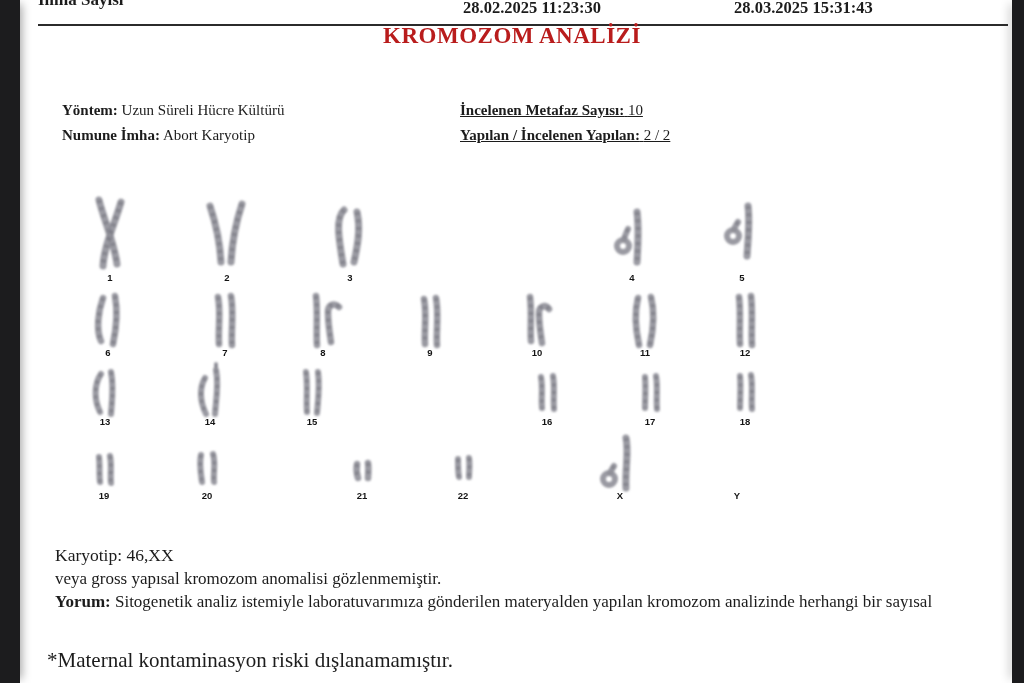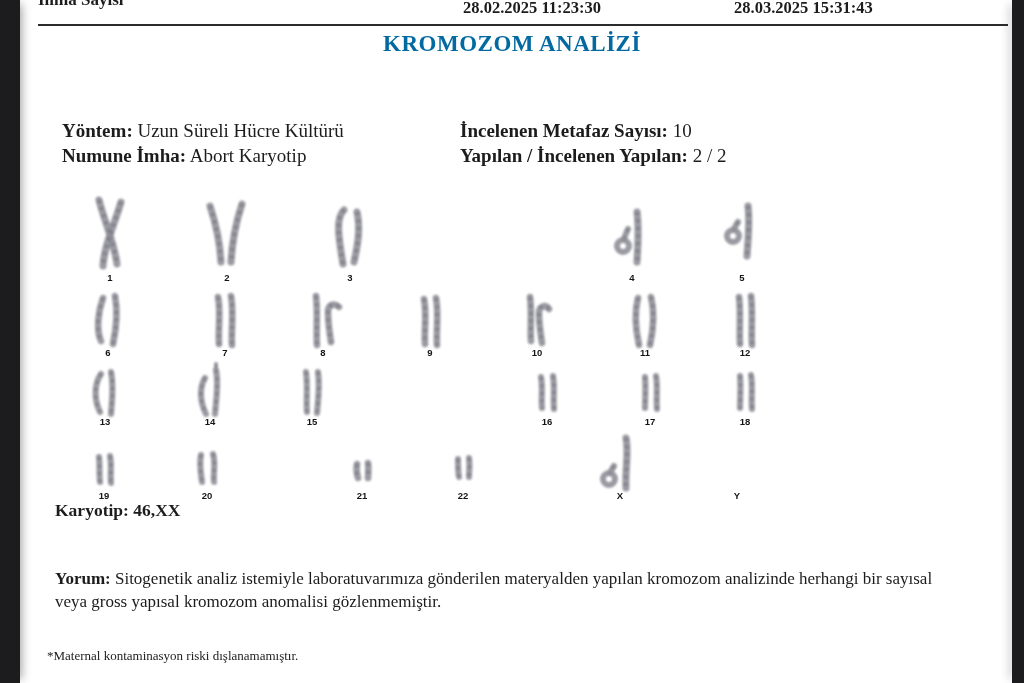--- a/index.html
+++ b/index.html
@@ -14,37 +14,37 @@
   .edge.left{left:0;width:20px;box-shadow:6px 0 10px -4px rgba(0,0,0,.35);}
   .edge.right{right:0;width:12px;box-shadow:-6px 0 10px -4px rgba(0,0,0,.30);}
 
   
   .hdr-left{position:absolute;top:-10px;left:38px;font-weight:bold;font-size:17px;}
   .hdr-date1{position:absolute;top:-2px;left:463px;font-weight:bold;font-size:16.5px;}
   .hdr-date2{position:absolute;top:-2px;left:734px;font-weight:bold;font-size:16.5px;}
   .rule{position:absolute;top:24px;left:38px;width:970px;height:2px;background:#2b2b2b;}
 
   .title{
-    position:absolute;top:31px;left:38px;width:948px;text-align:center;
-    font-weight:bold;font-size:23px;letter-spacing:.5px;color:#0369a1;
+    position:absolute;top:23px;left:38px;width:948px;text-align:center;
+    font-weight:bold;font-size:23px;letter-spacing:.5px;color:#b91c1c;
   }
 
-  .info{position:absolute;top:98px;font-size:19px;line-height:25px;margin-top:20px;}
+  .info{position:absolute;top:98px;font-size:15px;line-height:25px;}
   .info.colL{left:62px;}
-  .info.colR{left:460px;}
+  .info.colR{left:460px;text-decoration:underline;}
   .b{font-weight:bold;}
 
   .karyo{position:absolute;left:0;top:0;width:1024px;height:683px;pointer-events:none;}
   .chrom{stroke:#8f8f98;fill:none;stroke-linecap:round;opacity:.9;}
   .band{stroke:#5f5f68;fill:none;stroke-linecap:butt;opacity:.38;stroke-dasharray:3 4.5;}
   .klabel{font-family:"Liberation Sans","DejaVu Sans",sans-serif;font-weight:bold;font-size:9.5px;fill:#141414;text-anchor:middle;}
 
-  .result{position:absolute;top:500px;left:55px;font-size:17.5px;font-weight:bold;text-align:right;}
+  .result{position:absolute;top:545px;left:55px;font-size:17.5px;font-weight:normal;text-align:right;}
   .comment{position:absolute;top:567px;left:55px;width:920px;font-size:17px;line-height:23px;}
-  .footnote{position:absolute;top:648px;left:47px;font-size:13px;}
+  .footnote{position:absolute;top:648px;left:47px;font-size:21px;}
 </style>
 </head>
 <body>
 
 <div class="edge left"></div>
 <div class="edge right"></div>
 
 <div class="hdr-left b">İmha Sayısı</div>
 <div class="hdr-date1">28.02.2025 11:23:30</div>
 <div class="hdr-date2">28.03.2025 15:31:43</div>
@@ -240,17 +240,17 @@
       <text x="620" y="499" class="klabel">X</text>
       <text x="737" y="499" class="klabel">Y</text>
     </g>
 </svg>
 
 <div class="result">
   <span>Karyotip:</span> <span>46,XX</span>
 </div>
 
 <div class="comment">
+  <div>veya gross yapısal kromozom anomalisi gözlenmemiştir.</div>
   <div><span class="b">Yorum:</span> <span>Sitogenetik analiz istemiyle laboratuvarımıza gönderilen materyalden yapılan kromozom analizinde herhangi bir sayısal</span></div>
-  <div>veya gross yapısal kromozom anomalisi gözlenmemiştir.</div>
 </div>
 
 <div class="footnote">*Maternal kontaminasyon riski dışlanamamıştır.</div>
 
 </body></html>

